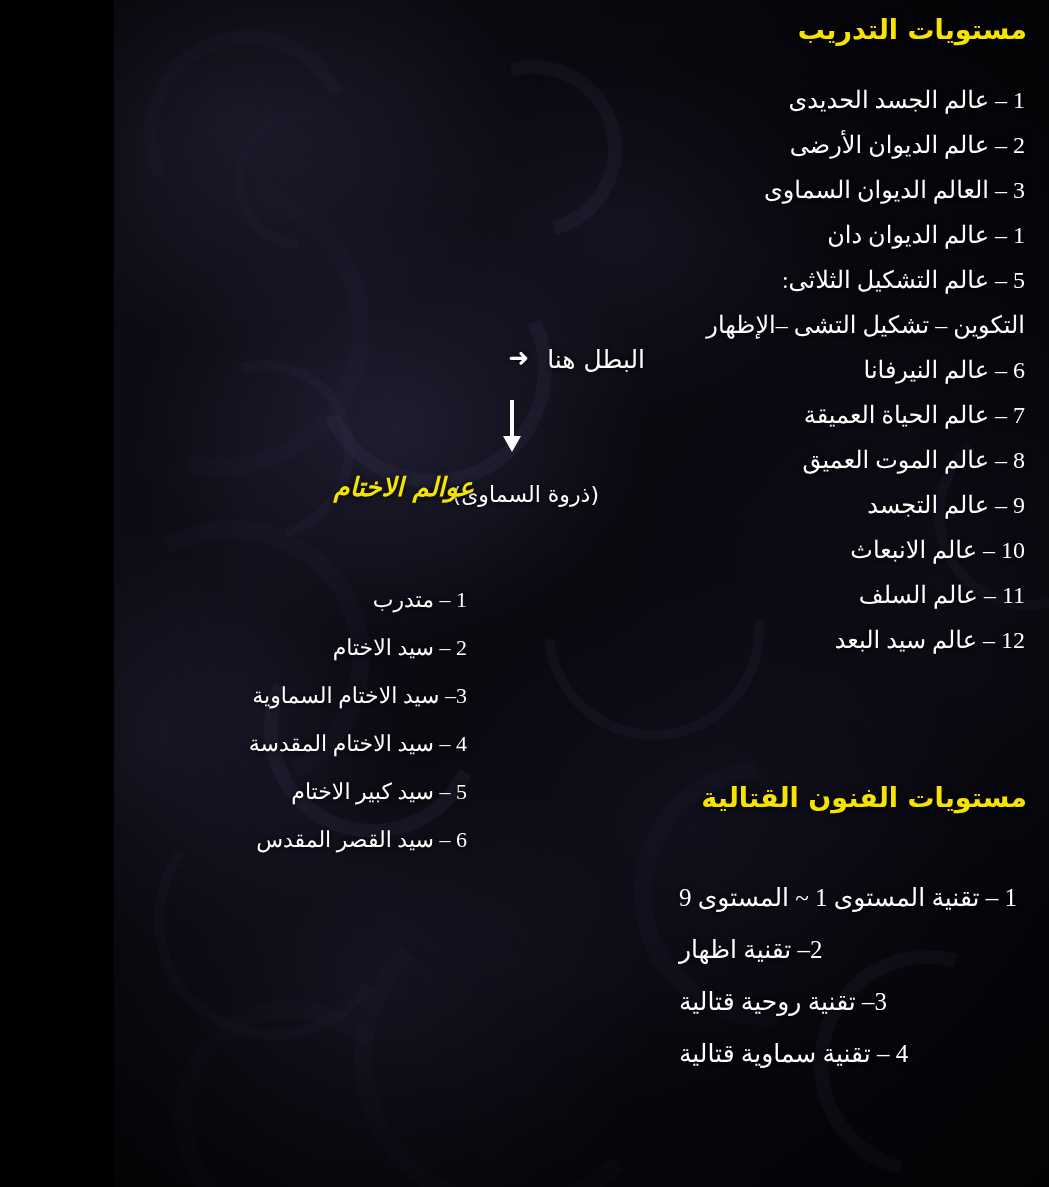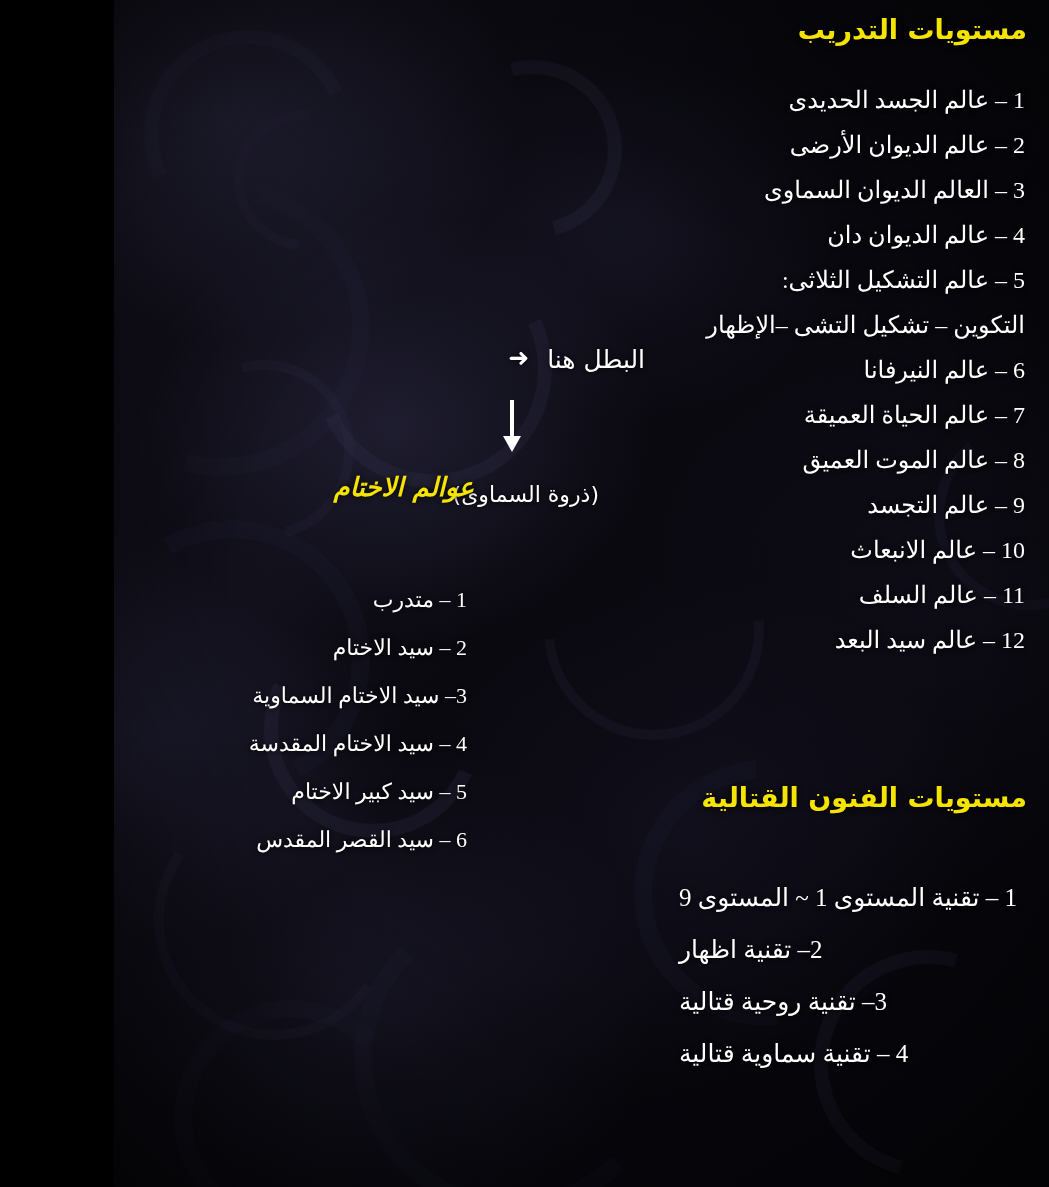--- a/index.html
+++ b/index.html
@@ -146,21 +146,21 @@
   <div class="vignette"></div>
 
   <div class="layer">
 
     <div class="heading" id="training-heading">مستويات التدريب</div>
 
     <div class="list" id="training-list">
       <div>1 – عالم الجسد الحديدى</div>
       <div>2 – عالم الديوان الأرضى</div>
       <div>3 – العالم الديوان السماوى</div>
-      <div>4 – عالم الديوان دان</div>
+      <div>1 – عالم الديوان دان</div>
       <div>5 – عالم التشكيل الثلاثى:</div>
       <div>التكوين – تشكيل التشى –الإظهار</div>
       <div>6 – عالم النيرفانا</div>
       <div>7 – عالم الحياة العميقة</div>
       <div>8 – عالم  الموت العميق</div>
       <div>9 – عالم التجسد</div>
       <div>10 – عالم الانبعاث</div>
       <div>11 – عالم السلف</div>
       <div>12 – عالم سيد البعد</div>
     </div>

